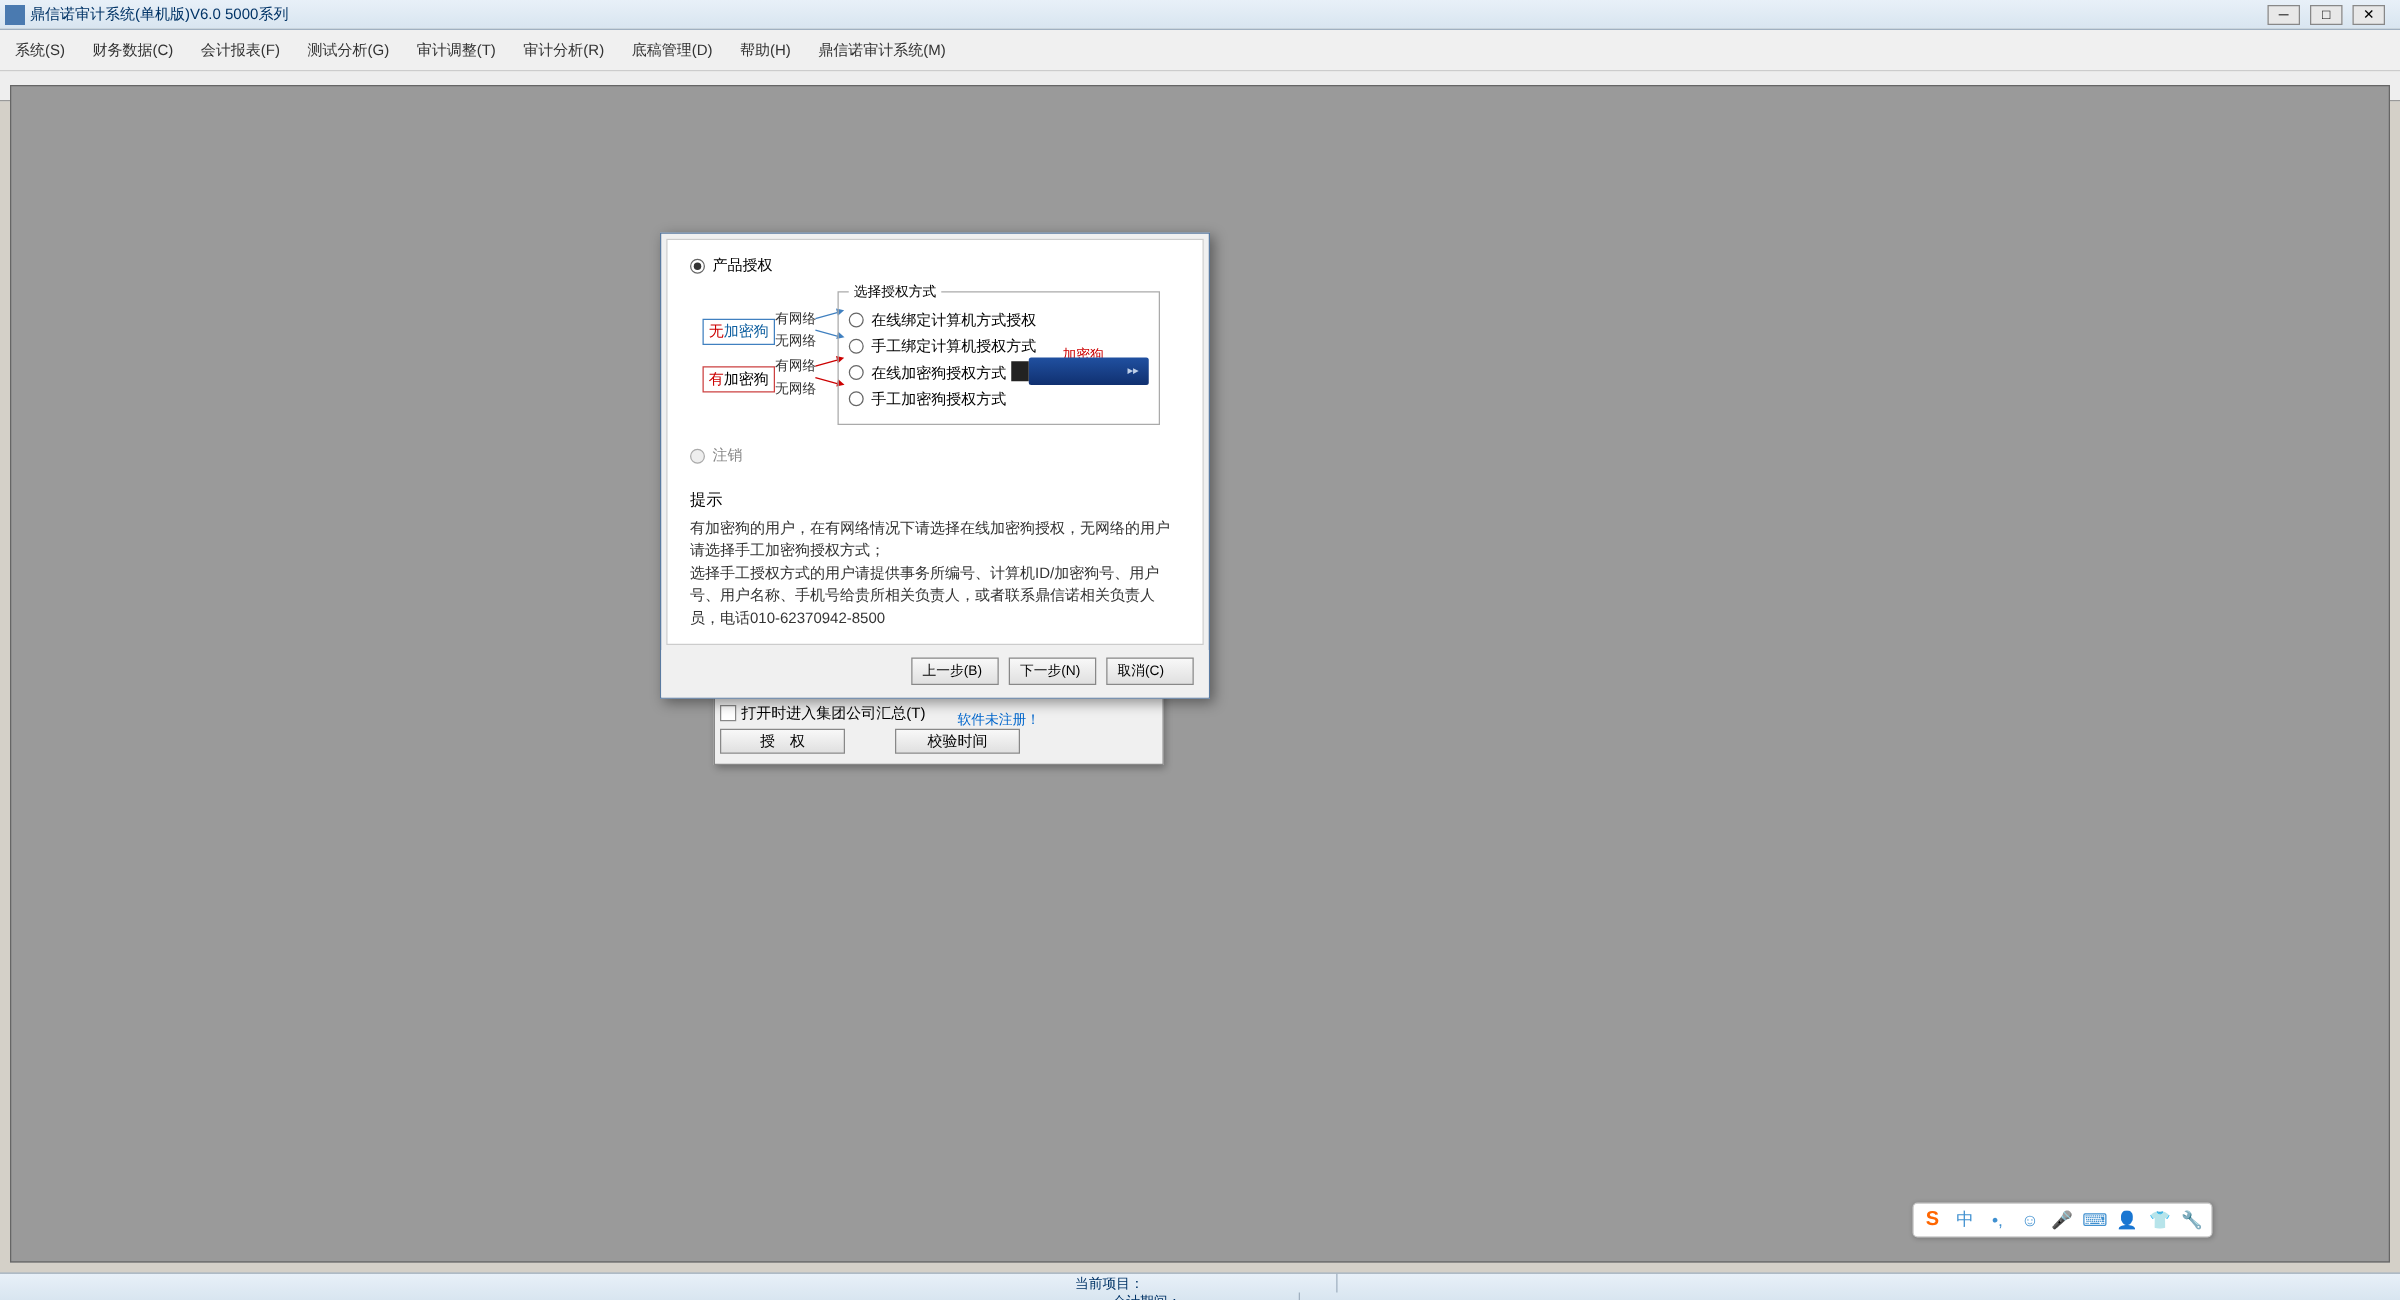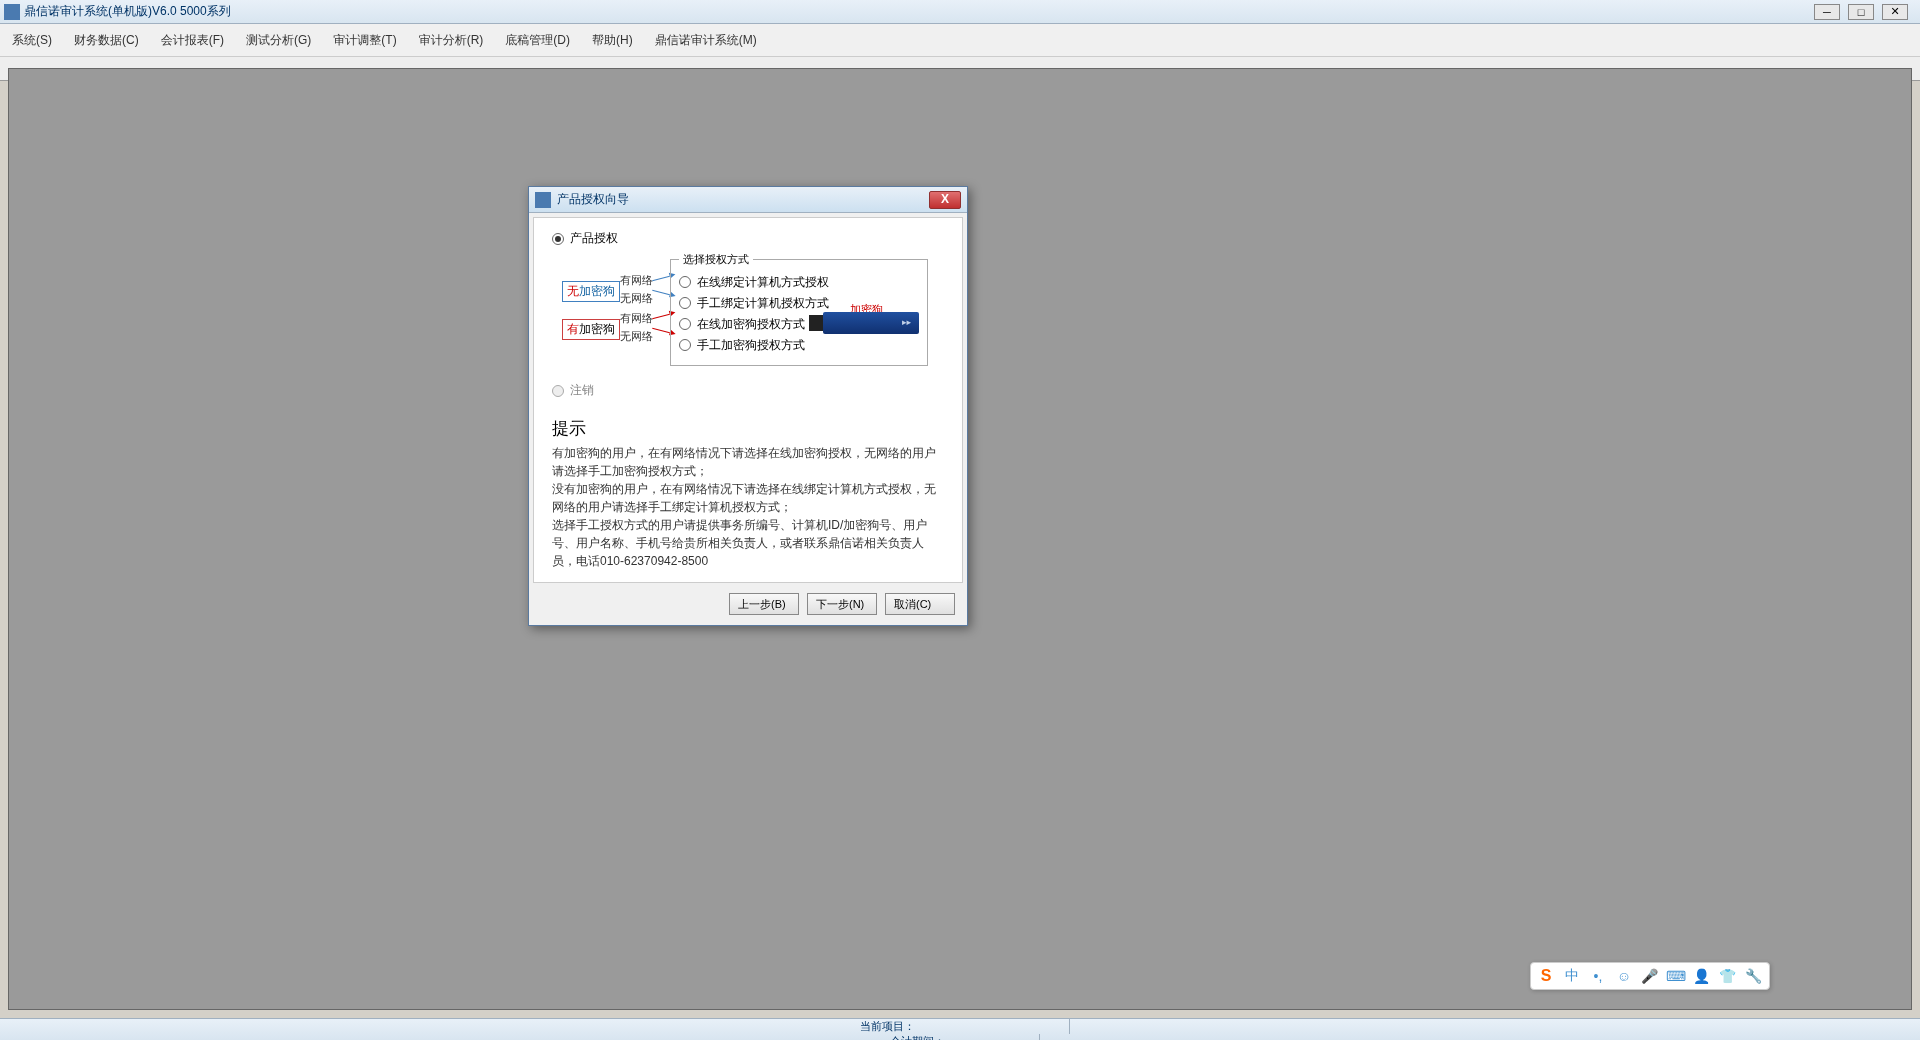--- a/index.html
+++ b/index.html
@@ -80,21 +80,21 @@
 .opt-row .rbtn { flex-shrink: 0; }
 .dongle-label { position: absolute; right: 44px; top: 42px; color: #cc0000; font-size: 11px; }
 .dongle-img { position: absolute; right: 8px; top: 52px; width: 96px; height: 22px; background: linear-gradient(#2050a0, #103070); border-radius: 2px; }
 .dongle-img::before { content: ''; position: absolute; left: -14px; top: 3px; width: 14px; height: 16px; background: #222; }
 .dongle-text { position: absolute; right: 8px; top: 5px; color: #c0d0e8; font-size: 9px; }
 
 .radio-logout { display: flex; align-items: center; gap: 6px; margin: 16px 0 0 0; color: #888; }
 .rbtn.disabled { border-color: #aaa; background: #eee; }
 
 .hint-section { margin-top: 18px; }
-.hint-title { font-size: 17px; margin-bottom: 4px; }
+.hint-title { font-size: 13px; margin-bottom: 4px; }
 .hint-body { font-size: 11px; line-height: 1.5; color: #333; }
 
 .modal-buttons { display: flex; justify-content: flex-end; gap: 8px; padding: 6px 12px 10px 12px; background: #f0f0f0; }
 .mbtn { min-width: 70px; height: 22px; background: linear-gradient(#f8f8f8,#e0e0e0); border: 1px solid #888; cursor: pointer; padding: 0 8px; line-height: 20px; text-align: left; font-size: 11px; }
 
 
 .ime-bar { position: absolute; right: 150px; bottom: 50px; height: 28px; background: #fff; border: 1px solid #ccc; border-radius: 4px; display: flex; align-items: center; padding: 0 6px; gap: 8px; box-shadow: 1px 1px 4px rgba(0,0,0,0.2); }
 .ime-icon { width: 18px; height: 18px; display: flex; align-items: center; justify-content: center; color: #4090d0; font-size: 14px; }
 .ime-s { color: #ff6600; font-weight: bold; font-size: 16px; }
 
@@ -154,26 +154,20 @@
 
 <div class="back-dialog-right">
   <div class="btn-pair">
     <div class="dbtn2">确定(OK)</div>
     <div class="dbtn2">取消(C)</div>
   </div>
   <div class="unreg">软件未注册！</div>
 </div>
 
 <div class="modal">
-  <div class="modal-titlebar">
-    <div class="m-icon"></div>
-    <span class="m-title">产品授权向导</span>
-    <div class="m-spacer"></div>
-    <div class="modal-close">X</div>
-  </div>
 
   <div class="modal-body">
     <div class="radio-main">
       <div class="rbtn checked"></div>
       <span>产品授权</span>
     </div>
 
     <div class="auth-section">
       <div class="auth-left">
         <span class="tag tag-blue"><span class="red">无</span><span>加密狗</span></span>
@@ -215,21 +209,20 @@
 
     <div class="radio-logout">
       <div class="rbtn disabled"></div>
       <span>注销</span>
     </div>
 
     <div class="hint-section">
       <div class="hint-title">提示</div>
       <div class="hint-body">
         <div>有加密狗的用户，在有网络情况下请选择在线加密狗授权，无网络的用户请选择手工加密狗授权方式；</div>
-        <div>没有加密狗的用户，在有网络情况下请选择在线绑定计算机方式授权，无网络的用户请选择手工绑定计算机授权方式；</div>
         <div>选择手工授权方式的用户请提供事务所编号、计算机ID/加密狗号、用户号、用户名称、手机号给贵所相关负责人，或者联系鼎信诺相关负责人员，电话010-62370942-8500</div>
       </div>
     </div>
   </div>
 
   <div class="modal-buttons">
     <div class="mbtn">上一步(B)</div>
     <div class="mbtn">下一步(N)</div>
     <div class="mbtn">取消(C)</div>
   </div>

